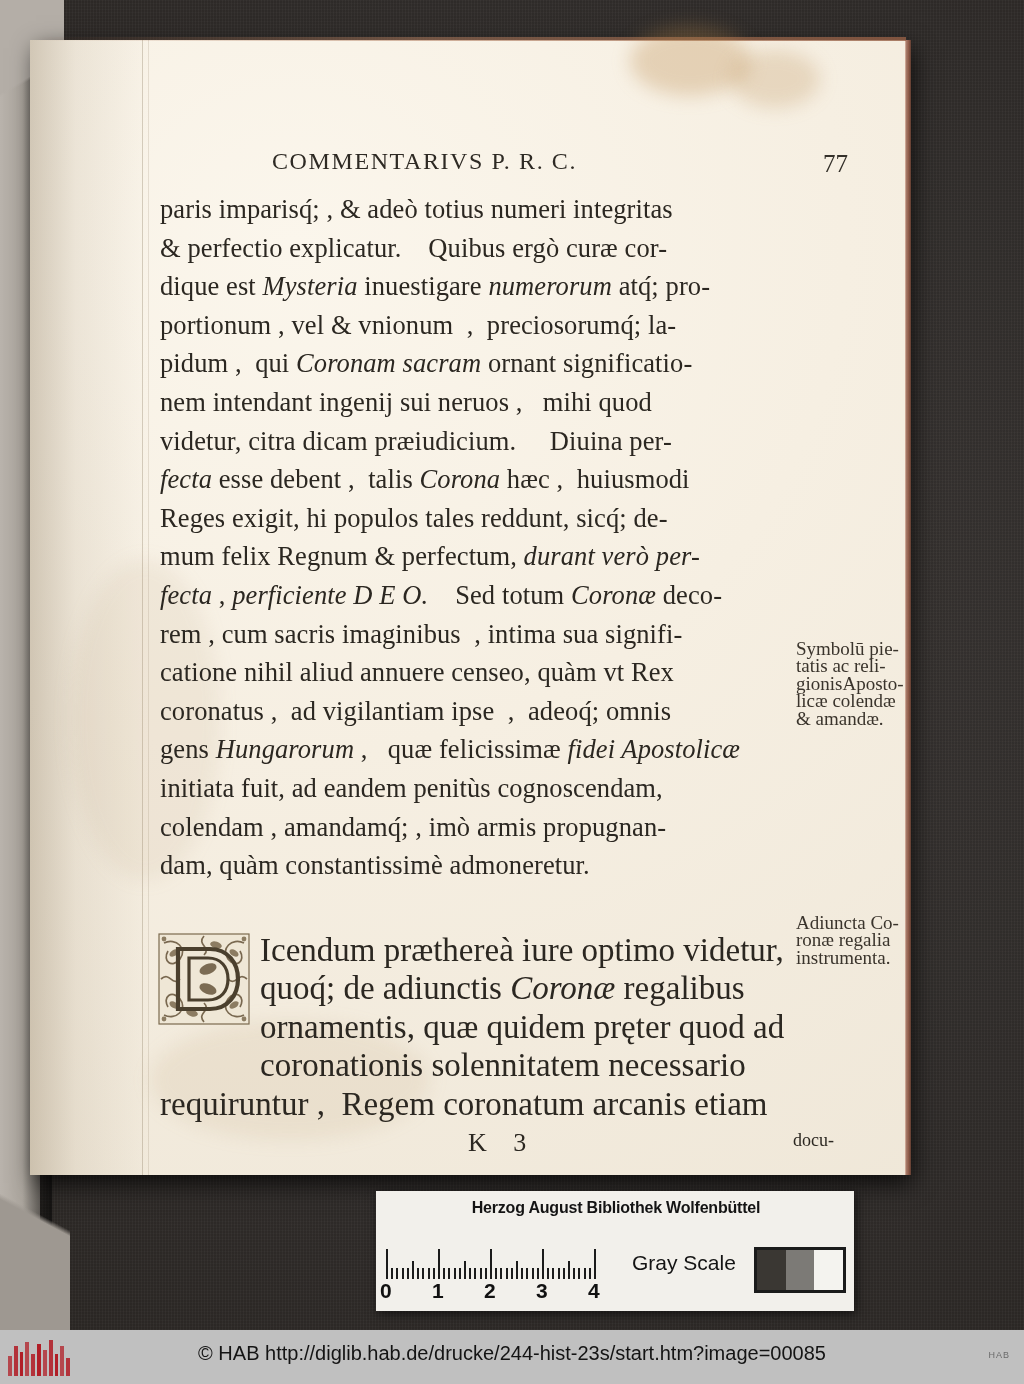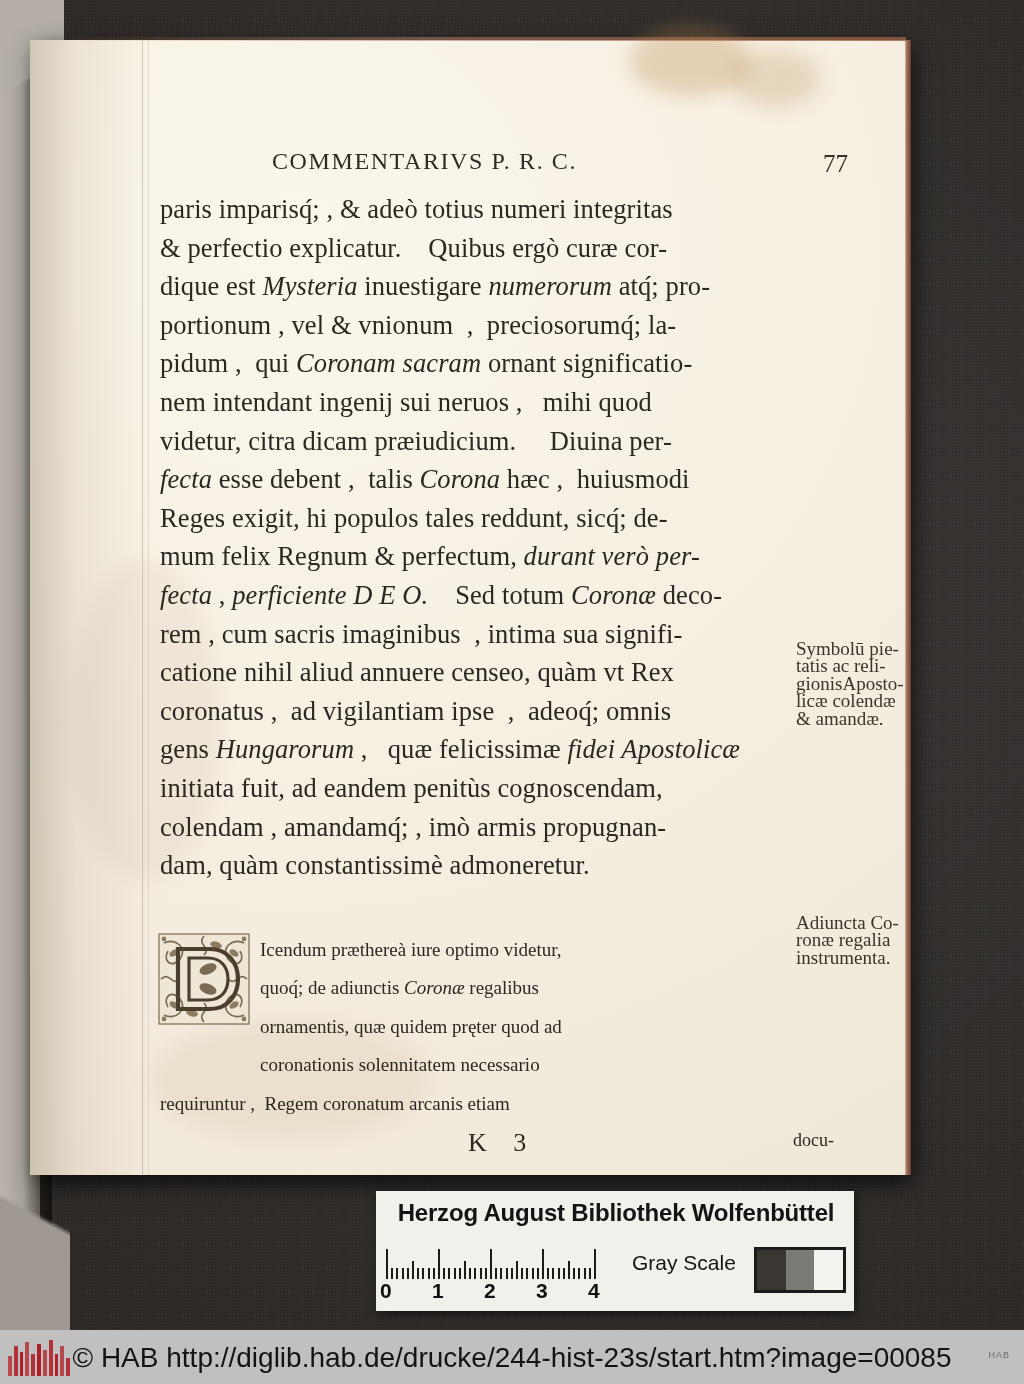--- a/index.html
+++ b/index.html
@@ -149,21 +149,21 @@
   #para2 {
     position: relative;
     margin-top: 46px;
   }
   #dropcap {
     position: absolute;
     left: -2px; top: 2px;
     width: 92px; height: 92px;
   }
   .p2line {
-    font-size: 19px;
+    font-size: 33px;
     line-height: 38.6px;
     color: #2b2721;
     white-space: pre;
     font-family: "Liberation Serif", serif;
   }
   .p2indent { padding-left: 100px; }
 
   
   #sigline {
     position: relative;
@@ -207,21 +207,21 @@
     background: #f2f0eb;
     box-shadow: 2px 3px 10px rgba(0,0,0,.6);
   }
   #label-title {
     position: absolute;
     left: 12px; top: 8px;
     width: 456px;
     text-align: center;
     font-family: "Liberation Sans", sans-serif;
     font-weight: bold;
-    font-size: 24px;
+    font-size: 16px;
     color: #141414;
     letter-spacing: -0.2px;
   }
   #ruler {
     position: absolute;
     left: 10px; top: 48px;
     width: 232px; height: 62px;
   }
   .tick {
     position: absolute;
@@ -276,21 +276,21 @@
     display: block;
     width: 4px;
     background: #b01720;
   }
   #footer-url {
     position: absolute;
     left: 0; top: 12px;
     width: 1024px;
     text-align: center;
     font-family: "Liberation Sans", sans-serif;
-    font-size: 28px;
+    font-size: 20px;
     color: #141414;
   }
   #footer-mark {
     position: absolute;
     right: 14px; top: 20px;
     font-family: "Liberation Sans", sans-serif;
     font-size: 9px;
     color: #6a6a6a;
     letter-spacing: 1px;
   }

